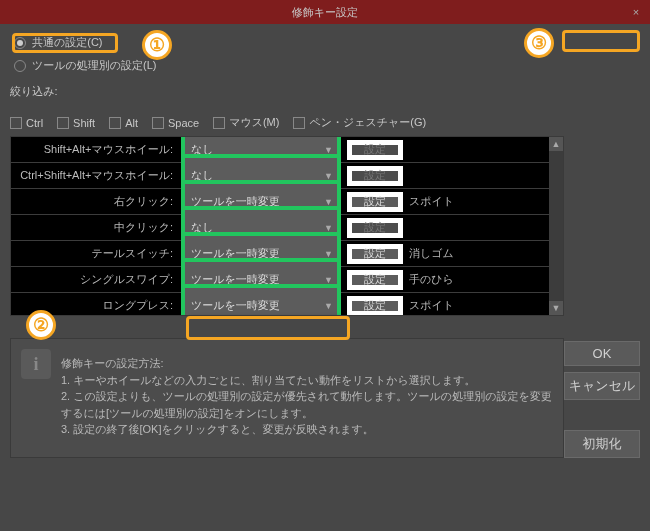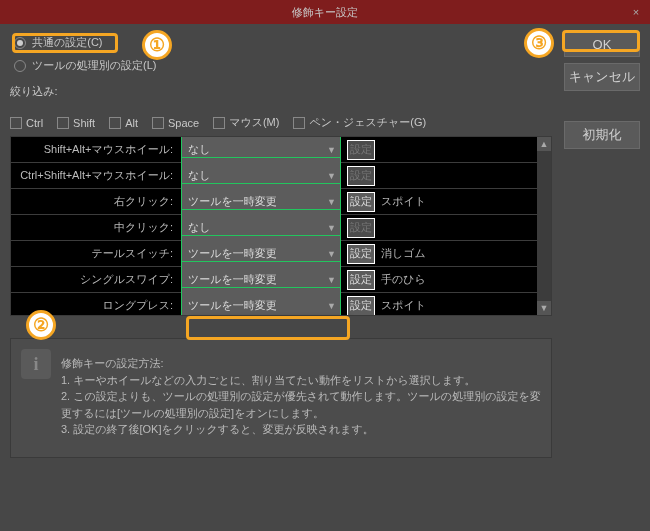--- a/index.html
+++ b/index.html
@@ -29,21 +29,21 @@
     height: 16px;
     color: #aaa;
     display: flex;
     align-items: center;
     justify-content: center;
     cursor: pointer;
   }
   .content {
     display: flex;
     padding: 8px 10px;
-    gap: 12px;
+    align-items: flex-end;
   }
   .left {
     flex: 1;
   }
   .right {
     width: 76px;
     display: flex;
     flex-direction: column;
     gap: 6px;
   }
@@ -129,39 +129,39 @@
   .row .label {
     width: 170px;
     text-align: right;
     padding-right: 8px;
     color: #bbb;
   }
   .row .dropdown {
     width: 160px;
     height: 18px;
     background: #5c5c5c;
-    border: 1px solid #22c55e;
+    border: 4px solid #22c55e;
     display: flex;
     align-items: center;
     padding: 18px 6px;
     position: relative;
     color: #ddd;
   }
   .row .dropdown .arrow-d {
     position: absolute;
     right: 4px;
     font-size: 9px;
     color: #aaa;
   }
   .row .set-btn {
-    width: 28px;
+    width: 56px;
     height: 20px;
     margin-left: 6px;
     background: #5c5c5c;
-    border: 1px solid #ffffff;
+    border: 5px solid #ffffff;
     display: flex;
     align-items: center;
     justify-content: center;
     color: #ddd;
     cursor: pointer;
   }
   .row .set-btn.disabled {
     color: #777;
     background: #4c4c4c;
     cursor: default;

